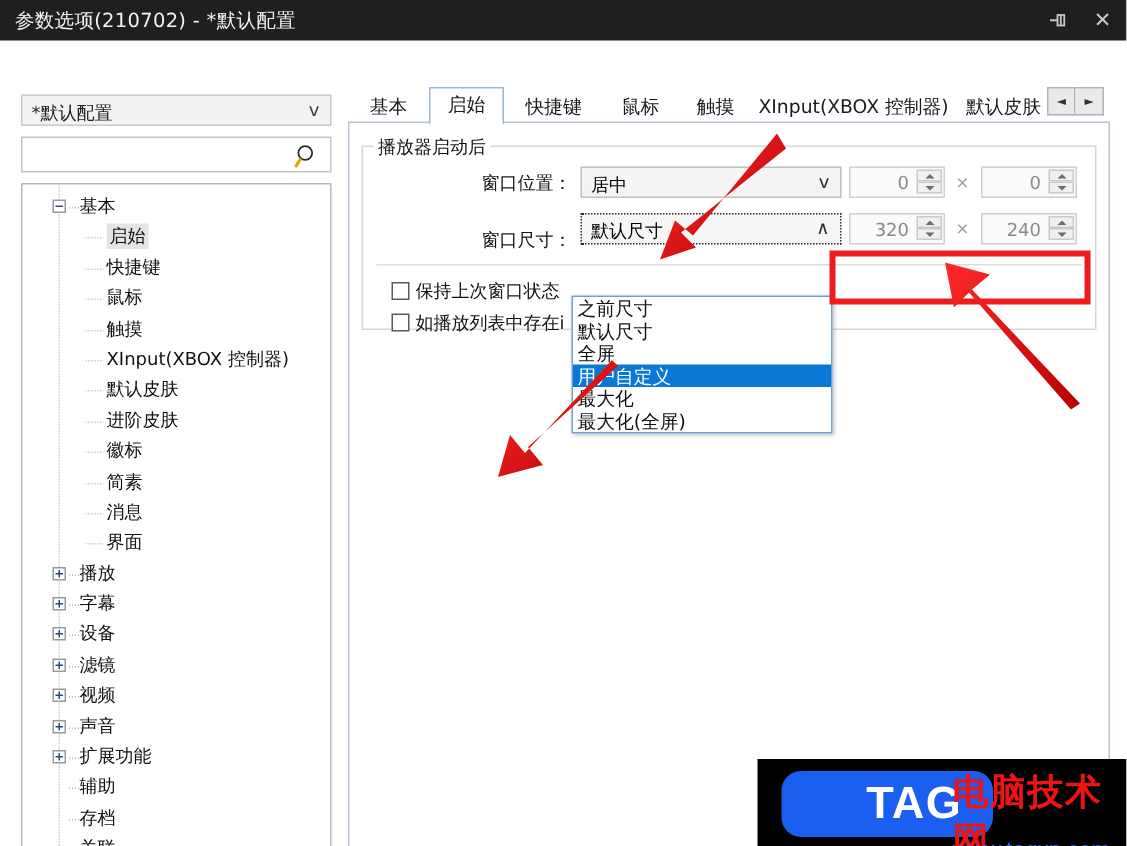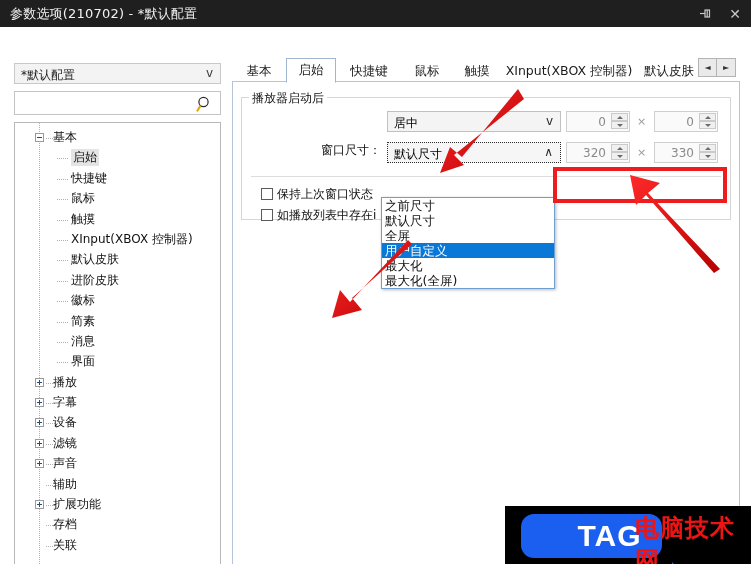--- a/index.html
+++ b/index.html
@@ -232,30 +232,35 @@
             <span class="lbl">设备</span>
           </div>
           <div class="trow lvl0">
             <span class="exp plus"></span>
             <span class="dots-h"></span>
             <span class="lbl">滤镜</span>
           </div>
           <div class="trow lvl0">
             <span class="exp plus"></span>
             <span class="dots-h"></span>
+            <span class="lbl">视频</span>
+          </div>
+          <div class="trow lvl0">
+            <span class="exp plus"></span>
+            <span class="dots-h"></span>
             <span class="lbl">声音</span>
           </div>
           <div class="trow lvl0">
+            <span class="exp plus"></span>
+            <span class="dots-h"></span>
+            <span class="lbl">扩展功能</span>
+          </div>
+          <div class="trow lvl0">
             <span class="dots-h"></span>
             <span class="lbl">辅助</span>
-          </div>
-          <div class="trow lvl0">
-            <span class="exp plus"></span>
-            <span class="dots-h"></span>
-            <span class="lbl">扩展功能</span>
           </div>
           <div class="trow lvl0">
             <span class="dots-h"></span>
             <span class="lbl">存档</span>
           </div>
           <div class="trow lvl0">
             <span class="dots-h"></span>
             <span class="lbl">关联</span>
           </div>
         </div>
@@ -291,20 +296,21 @@
       <div class="tsb">◄</div>
       <div class="tsb">►</div>
     </div>
 
     <div class="mainpanel">
 
       <div class="groupbox">
         <div class="gb-border"></div>
         <div class="gb-title">播放器启动后</div>
 
+        <div class="field-label" style="left:0px;top:24px;width:140px;">窗口位置：</div>
         <div class="combo" style="left:146px;top:21px;width:174px;">
           <span class="val">居中</span>
           <span class="chev">v</span>
         </div>
         <div class="spin" style="left:325px;top:21px;width:64px;">
           <span class="num">0</span>
           <span class="btns">
             <span class="ub">
                 <i class="arrow-u"></i>
               </span>
@@ -319,39 +325,39 @@
           <span class="btns">
             <span class="ub">
                 <i class="arrow-u"></i>
               </span>
             <span class="db">
                 <i class="arrow-d"></i>
               </span>
           </span>
         </div>
 
-        <div class="field-label" style="left:0px;top:52px;width:140px;text-align:right;">窗口尺寸：</div>
+        <div class="field-label" style="left:0px;top:62px;width:140px;text-align:right;">窗口尺寸：</div>
         <div class="combo focused" style="left:146px;top:52px;width:174px;">
           <span class="val">默认尺寸</span>
           <span class="chev">∧</span>
         </div>
         <div class="spin" style="left:325px;top:52px;width:64px;">
           <span class="num">320</span>
           <span class="btns">
             <span class="ub">
                 <i class="arrow-u"></i>
               </span>
             <span class="db">
                 <i class="arrow-d"></i>
               </span>
           </span>
         </div>
         <div class="xsep" style="left:396px;top:56px;">×</div>
         <div class="spin" style="left:413px;top:52px;width:64px;">
-          <span class="num">330</span>
+          <span class="num">240</span>
           <span class="btns">
             <span class="ub">
                 <i class="arrow-u"></i>
               </span>
             <span class="db">
                 <i class="arrow-d"></i>
               </span>
           </span>
         </div>
 

